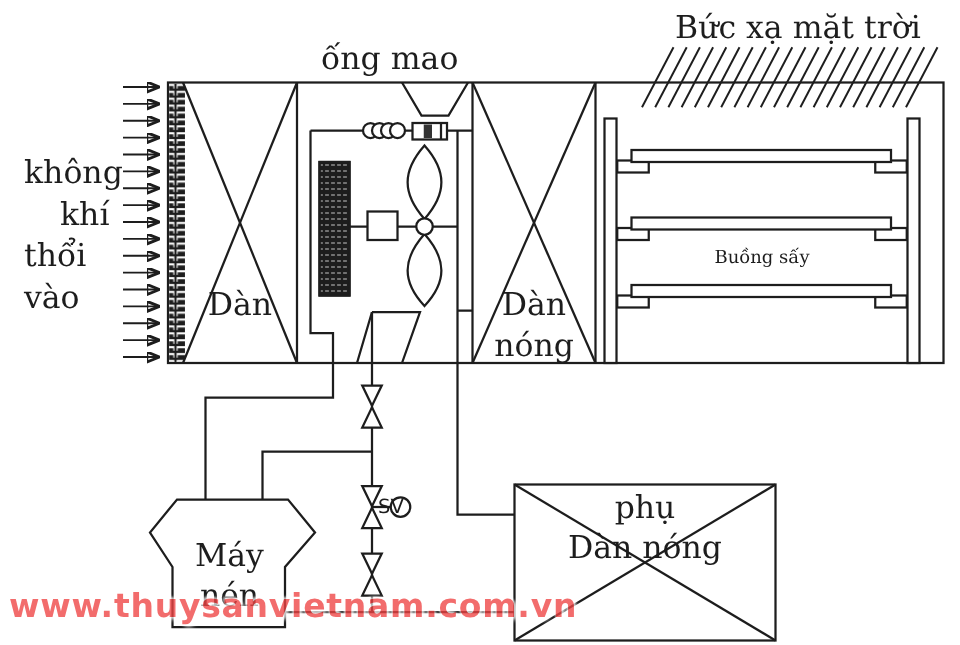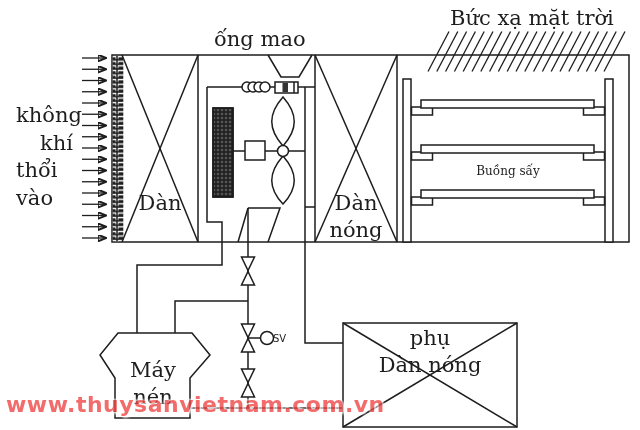--- a/index.html
+++ b/index.html
@@ -9,22 +9,22 @@
   #diagram line, #diagram path, #diagram polyline{stroke:#1d1d1d;stroke-width:1.5;fill:none;}
   #diagram rect, #diagram polygon, #diagram circle{stroke:#1d1d1d;stroke-width:1.5;fill:#fff;}
   #diagram .nofill{fill:none;}
   #diagram .thin{stroke-width:1.3;}
   #diagram .pat-stripe{fill:url(#stripes);}
   #diagram .pat-grille{fill:url(#grille);stroke:none;}
   #diagram .dark{fill:#333;stroke:none;}
   .lbl{position:absolute;font-size:21px;line-height:26px;white-space:nowrap;}
   .ctr{text-align:center;white-space:normal;}
   .lbl div{line-height:27px;}
-  #sv-label{position:absolute;left:272px;top:331.5px;width:15px;height:13px;
-            font-family:"DejaVu Sans",sans-serif;font-size:10px;line-height:13px;
+  #sv-label{position:absolute;left:252px;top:331.5px;width:15px;height:13px;
+            font-family:"DejaVu Sans",sans-serif;font-size:13px;line-height:13px;
             text-align:center;letter-spacing:0;}
   #watermark{position:absolute;left:6px;top:392px;font-family:"DejaVu Sans",sans-serif;
              font-weight:bold;font-size:22px;color:#ef4444;opacity:.78;letter-spacing:.5px;
              text-shadow:0 0 2px #fff,1px 1px 2px #fff,-1px -1px 2px #fff,2px 2px 3px #ffffff;
              white-space:nowrap;}
 </style>
 </head>
 <body>
 
 <div id="stage">

